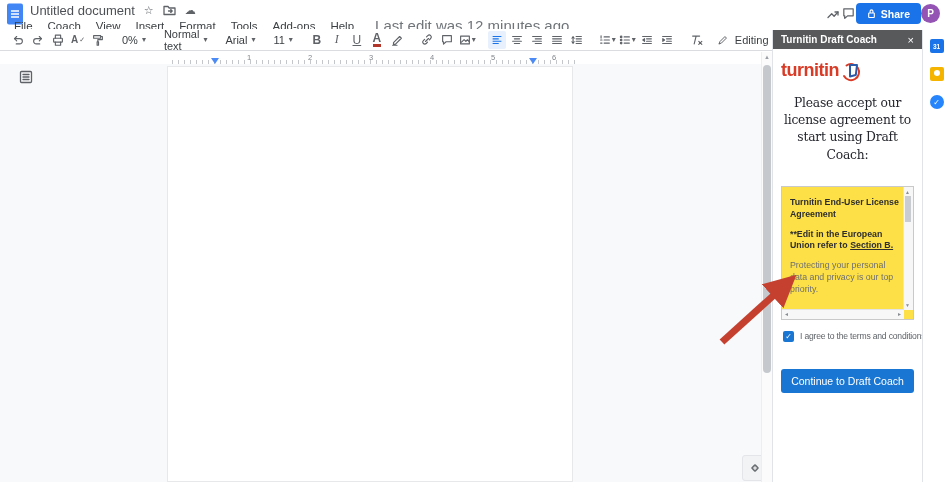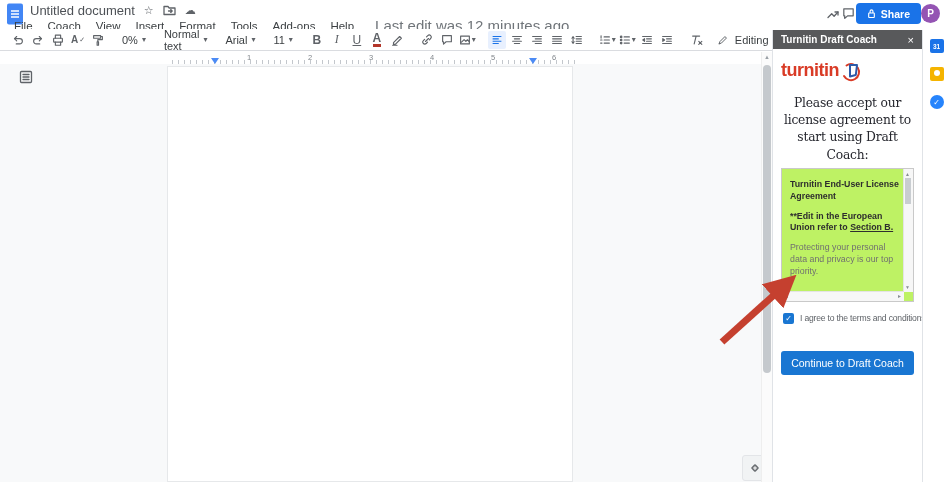--- a/index.html
+++ b/index.html
@@ -60,22 +60,22 @@
   #panel{left:772px;top:30px;width:150px;height:452px;background:#fff;border-left:1px solid #e0e3e7;box-sizing:border-box;}
   #panel-bar{height:19px;background:#58595b;color:#fff;display:flex;align-items:center;
       justify-content:space-between;padding:0 8px;}
   #panel-title{font-size:10px;font-weight:bold;}
   #panel-close{font-size:11px;color:#fff;}
   #panel-body{padding:8px 8px 0 8px;}
   #tlogo{display:flex;align-items:flex-start;gap:1px;margin-top:4px;}
   #tlogo-text{color:#d93b26;font-size:18px;font-weight:bold;letter-spacing:-0.5px;line-height:1;}
   #panel-heading{margin-top:12px;font-family:"DejaVu Serif",serif;font-size:12.3px;line-height:1.4;
       color:#26272e;letter-spacing:-0.2px;text-align:center;}
-  #license-box{position:relative;margin-top:4px;height:134px;border:1px solid #c9c9c9;
-      box-sizing:border-box;background:#bef264;overflow:hidden;}
+  #license-box{position:relative;margin-top:22px;height:134px;border:1px solid #c9c9c9;
+      box-sizing:border-box;background:#fde047;overflow:hidden;}
   #license-content{padding:10px 14px 0 8px;font-size:8.8px;line-height:1.35;color:#2e2e2e;font-weight:bold;}
   #license-content p{margin:0 0 8px 0;}
   #license-content .gray{color:#707070;font-weight:normal;}
   .ulink{text-decoration:underline;}
   #vscroll{position:absolute;right:0;top:0;bottom:9px;width:9px;background:#f7f7f7;border-left:1px solid #e4e4e4;}
   #vscroll .arr{position:absolute;left:1px;font-size:5px;color:#8a8f94;}
   #vthumb{position:absolute;left:1px;top:9px;width:6px;height:26px;background:#c9cdd1;}
   #hscroll{position:absolute;left:0;right:9px;bottom:0;height:9px;background:#f7f7f7;border-top:1px solid #e4e4e4;}
   #hscroll .arr{position:absolute;top:1px;font-size:5px;color:#8a8f94;}
   #agree-row{display:flex;align-items:center;gap:6px;margin-top:11px;padding-left:2px;}

